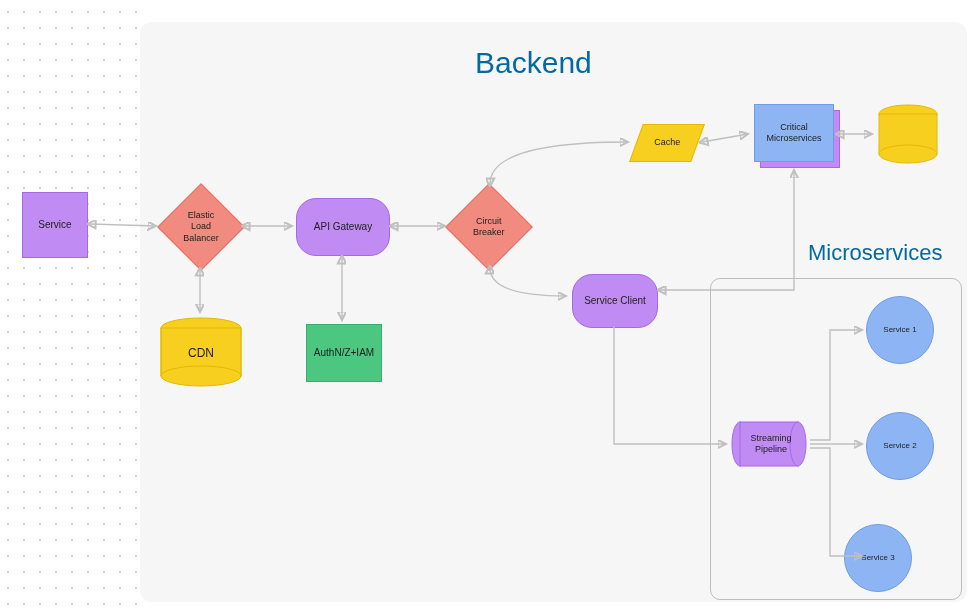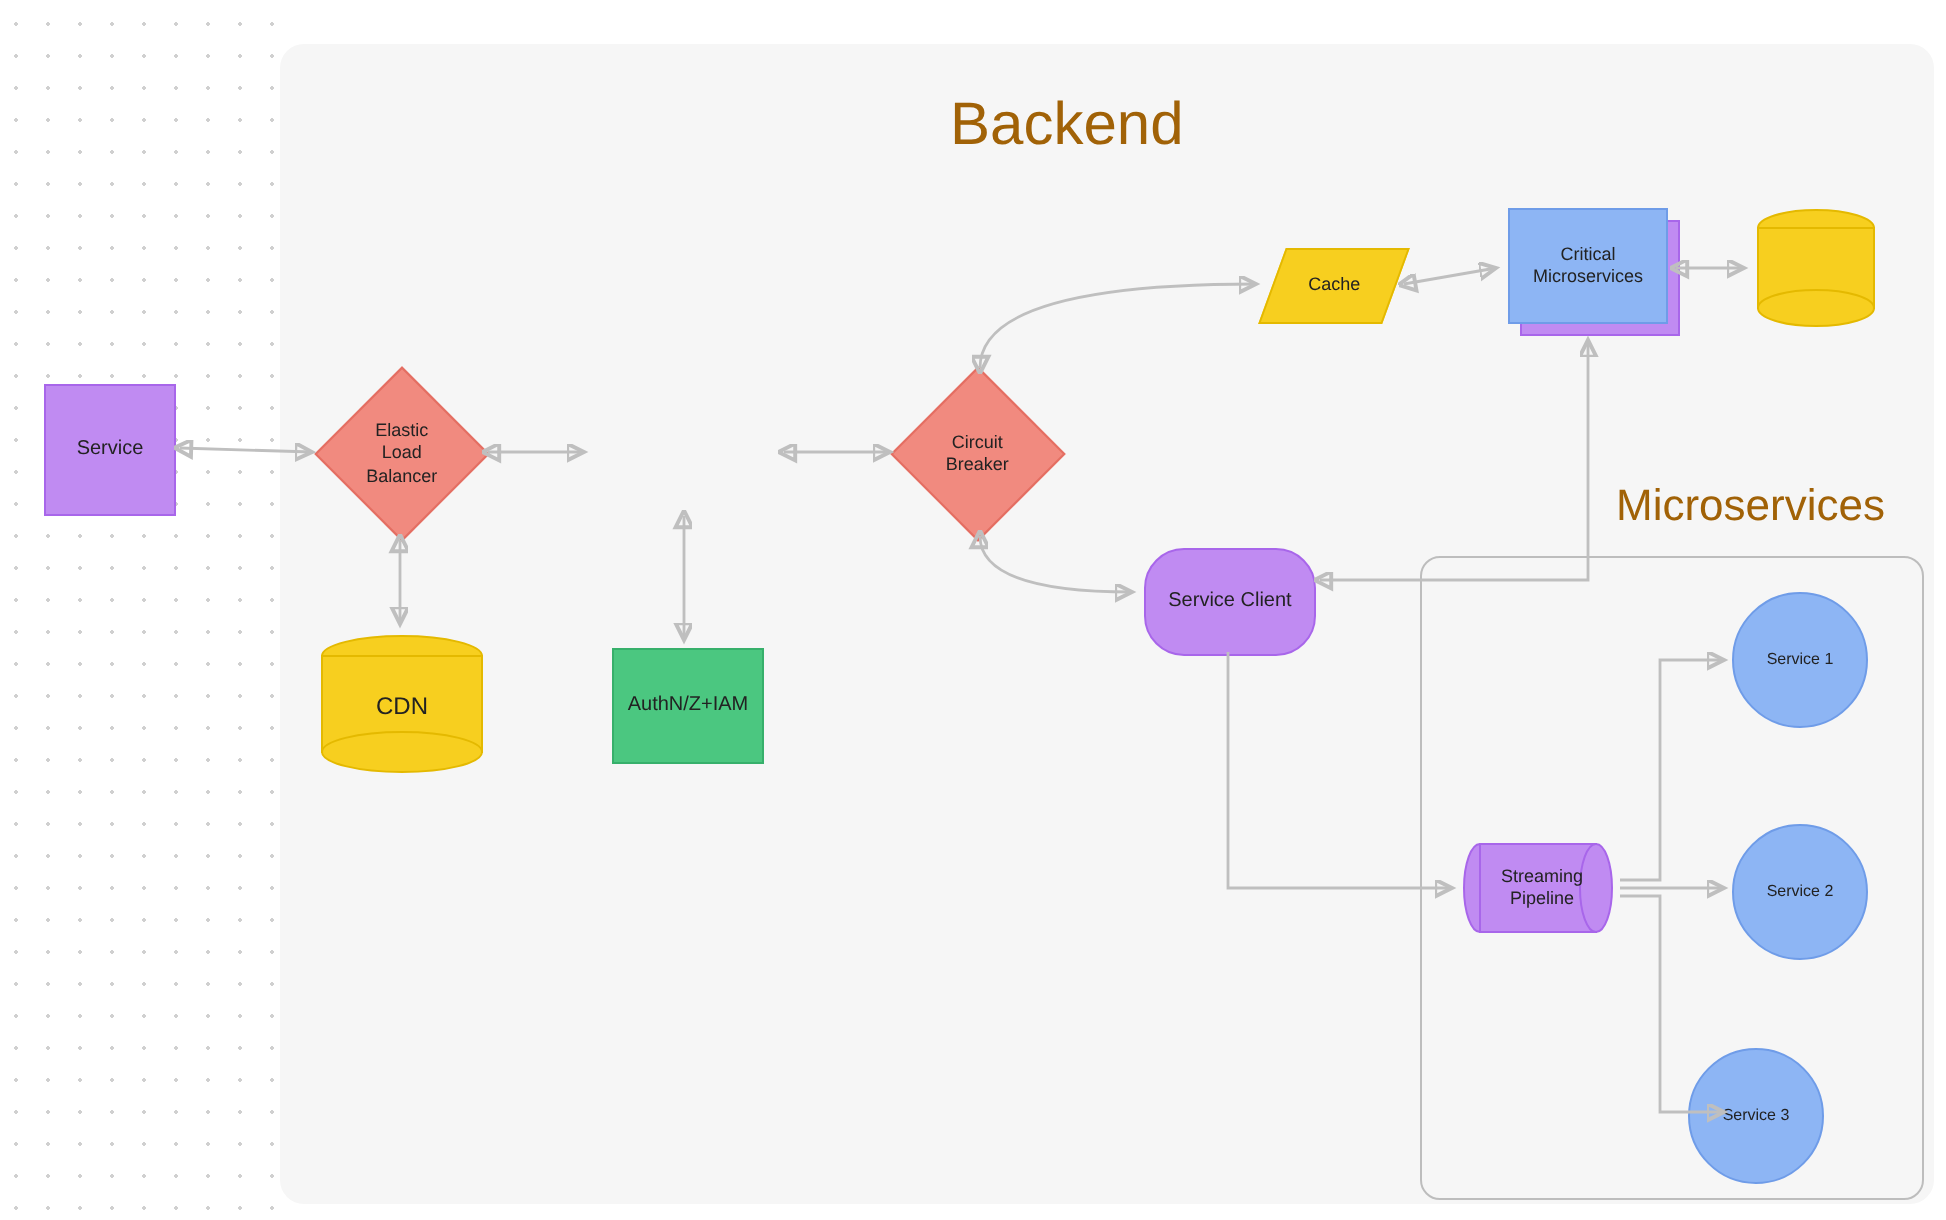--- a/index.html
+++ b/index.html
@@ -1,20 +1,20 @@
 <!DOCTYPE html>
 <html><head>
 <meta charset="utf-8">
 <style>
 html,body{margin:0;padding:0;width:973px;height:610px;font-family:-apple-system,Helvetica,Arial,sans-serif;background:#fff;overflow:hidden}
 .page{position:relative;width:973px;height:610px;background:#fff}
 .dotted{position:absolute;left:0;top:0;width:140px;height:610px;background-image:radial-gradient(circle,#d0d0d0 1px,transparent 1px);background-size:16px 16px;background-position:0 4px}
 .backend-box{position:absolute;left:140px;top:22px;width:827px;height:580px;background:#f6f6f6;border-radius:12px}
 .micro-box{position:absolute;border:1px solid #bdbdbd;border-radius:10px}
-.title{position:absolute;color:#a16207}
+.title{position:absolute;color:#0369a1}
 .node{position:absolute;display:flex;align-items:center;justify-content:center;text-align:center;font-size:10px;color:#222;line-height:1.25}
 .frontend{width:64px;height:64px;background:#c08bf2;border:1px solid #a866ea}
 .diamond{width:60px;height:60px;transform:rotate(45deg);background:#f18a7f;border:1px solid #e46e62}
 .diamond span{transform:rotate(-45deg);display:block;font-size:9px}
 .rounded{background:#c08bf2;border:1px solid #a866ea;border-radius:20px}
 .green{background:#4bc780;border:1px solid #37b06b}
 .para{width:60px;height:36px;background:#f7cf1f;border:1px solid #e4b900;transform:skewX(-20deg)}
 .para span{transform:skewX(20deg);font-size:9px}
 .critical{width:78px;height:56px;background:#8db5f4;border:1px solid #6f9ce8}
 .critical-sh{position:absolute;width:78px;height:56px;background:#c08bf2;border:1px solid #a866ea}
@@ -37,20 +37,23 @@
   <div class="node frontend" style="left:22px;top:192px">
       <span>Service</span>
     </div>
 
   <div class="node diamond" style="left:170px;top:196px">
       <span style="white-space:pre-line">Elastic
 Load
 Balancer</span>
     </div>
 
+  <div class="node rounded" style="left:296px;top:198px;width:92px;height:56px">
+      <span>API Gateway</span>
+    </div>
 
   <div class="node diamond" style="left:458px;top:196px">
       <span style="white-space:pre-line">Circuit
 Breaker</span>
     </div>
 
   <div class="node para" style="left:636px;top:124px">
       <span>Cache</span>
     </div>
 

